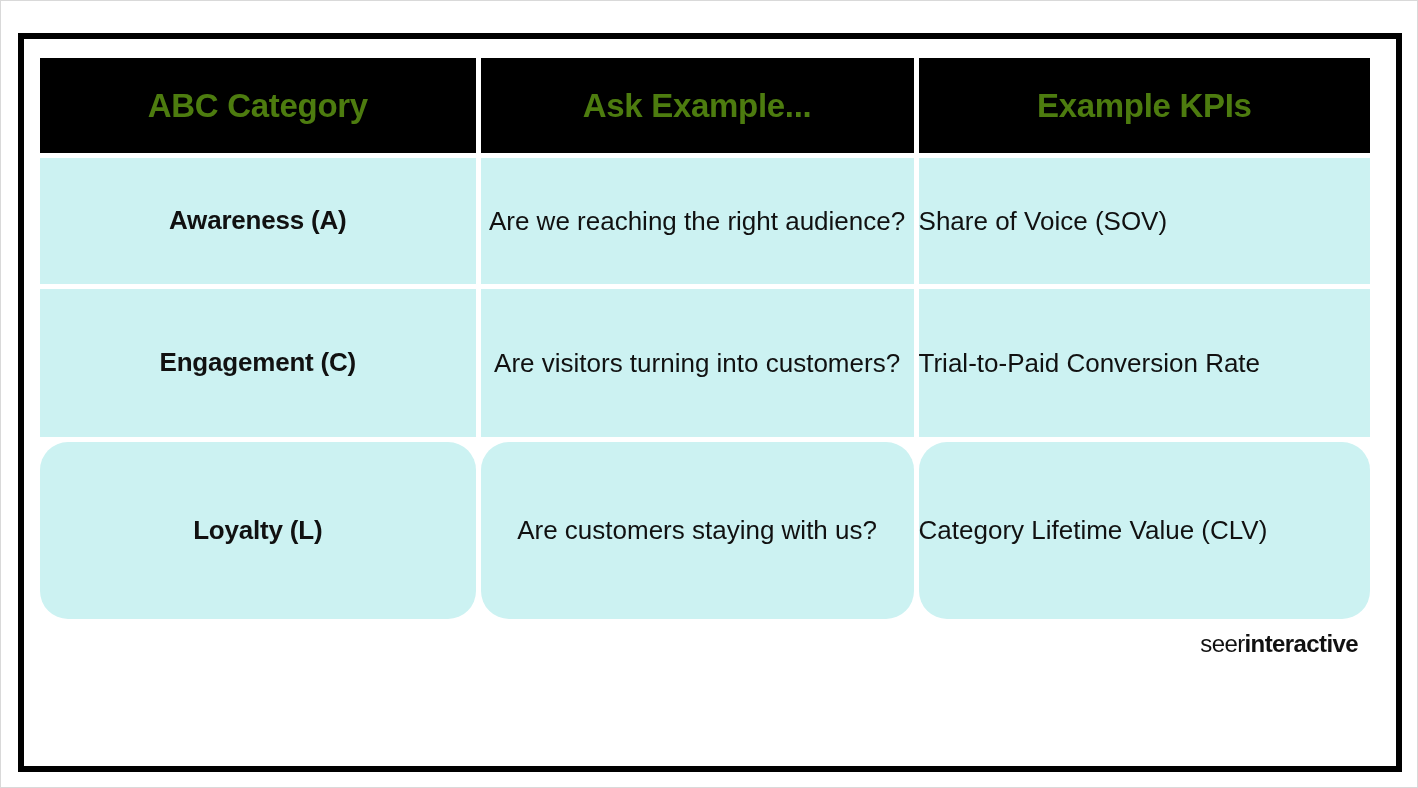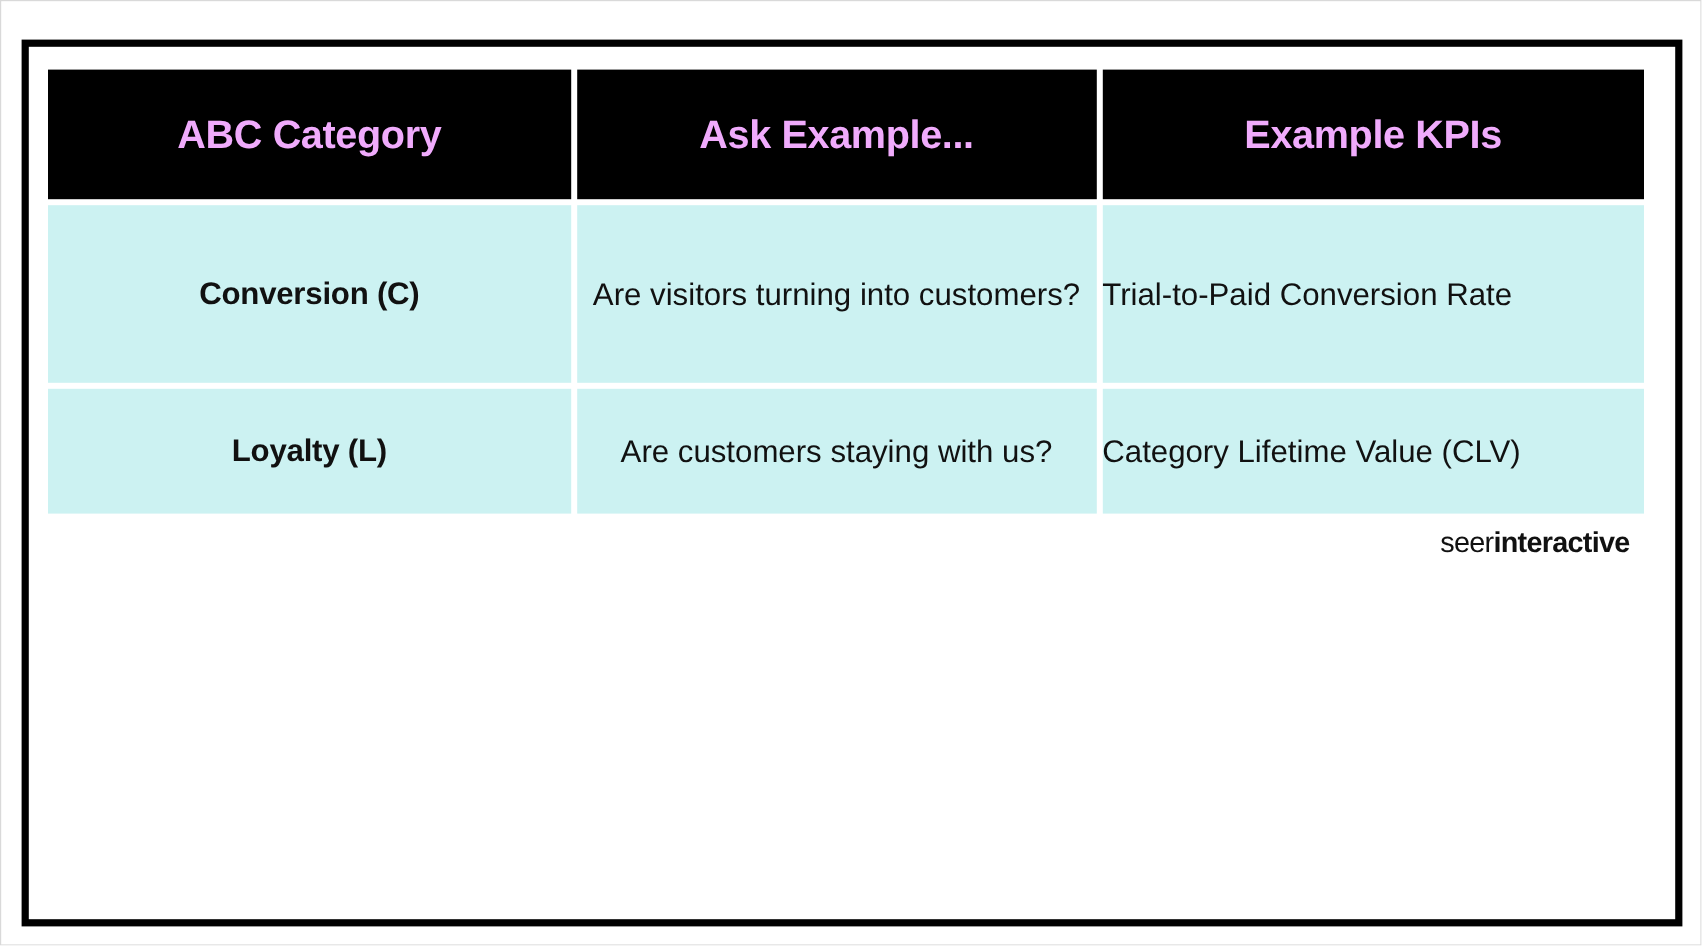--- a/index.html
+++ b/index.html
@@ -63,22 +63,22 @@
   }
 
   
   col.c1 { width: 33.0%; }
   col.c2 { width: 32.8%; }
   col.c3 { width: 34.2%; }
 
   
   thead th {
     background: #000000;
-    color: #f0abfc;
-    height: 108px;
+    color: #4d7c0f;
+    height: 95px;
     text-align: center;
     font-size: 33px;
     font-weight: 700;
     letter-spacing: -0.3px;
     line-height: 1.15;
   }
 
   
   tbody td {
     background: #ccf2f2;
@@ -105,21 +105,21 @@
     text-align: left;
     font-size: 26px;
     font-weight: 400;
     line-height: 1.32;
     padding: 0 22px;
   }
 
   tr.r1 td { height: 126px; }
   tr.r2 td { height: 121px; }
   tr.r3 td { height: 148px; }
-  tr.r4 td { height: 104px; }
+  tr.r4 td { height: 177px; border-radius: 28px; }
 
   
   .footer {
     display: flex;
     justify-content: flex-end;
     align-items: center;
     padding: 11px 22px 0 0;
     box-sizing: border-box;
   }
   .logo {
@@ -145,22 +145,27 @@
           <col class="c3">
         </colgroup>
         <thead>
           <tr>
             <th>ABC Category</th>
             <th>Ask Example...</th>
             <th>Example KPIs</th>
           </tr>
         </thead>
         <tbody>
+          <tr class="r1">
+            <td class="cat">Awareness (A)</td>
+            <td class="ask">Are we reaching the right audience?</td>
+            <td class="kpi-val">Share of Voice (SOV)</td>
+          </tr>
           <tr class="r3">
-            <td class="cat">Conversion (C)</td>
+            <td class="cat">Engagement (C)</td>
             <td class="ask">Are visitors turning into customers?</td>
             <td class="kpi-val">Trial-to-Paid Conversion Rate</td>
           </tr>
           <tr class="r4">
             <td class="cat">Loyalty (L)</td>
             <td class="ask">Are customers staying with us?</td>
             <td class="kpi-val">Category Lifetime Value (CLV)</td>
           </tr>
         </tbody>
       </table>

